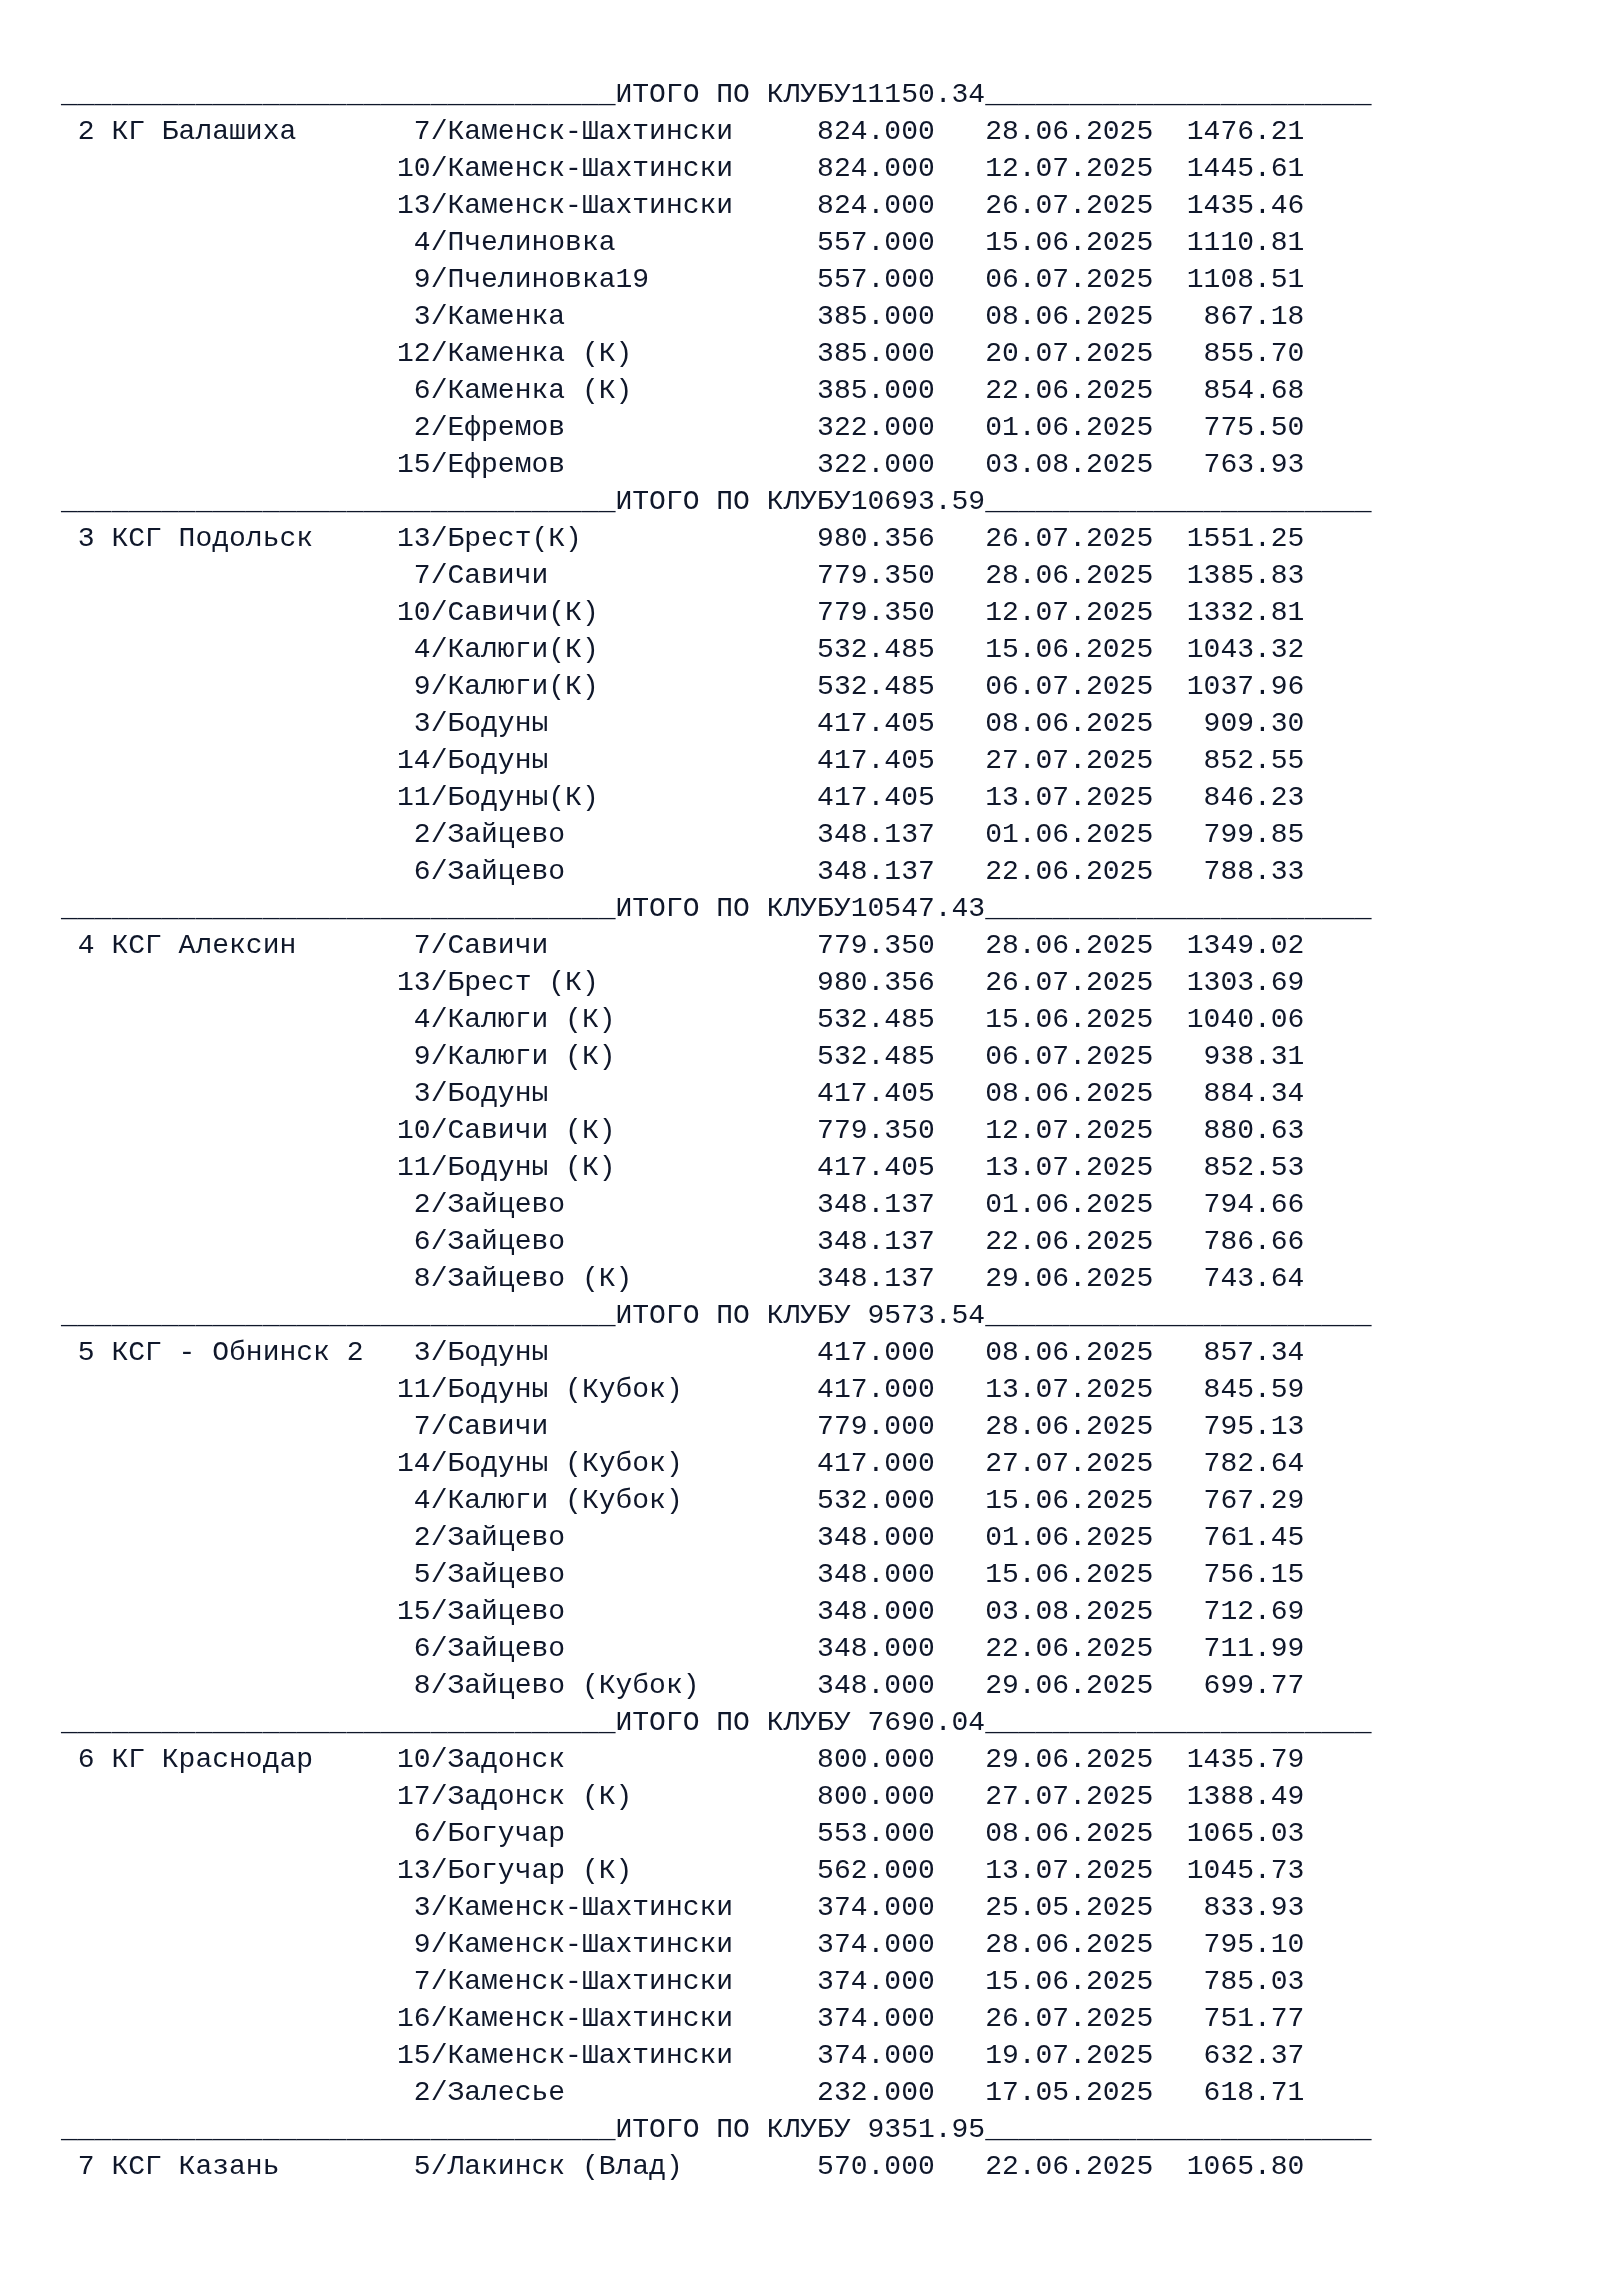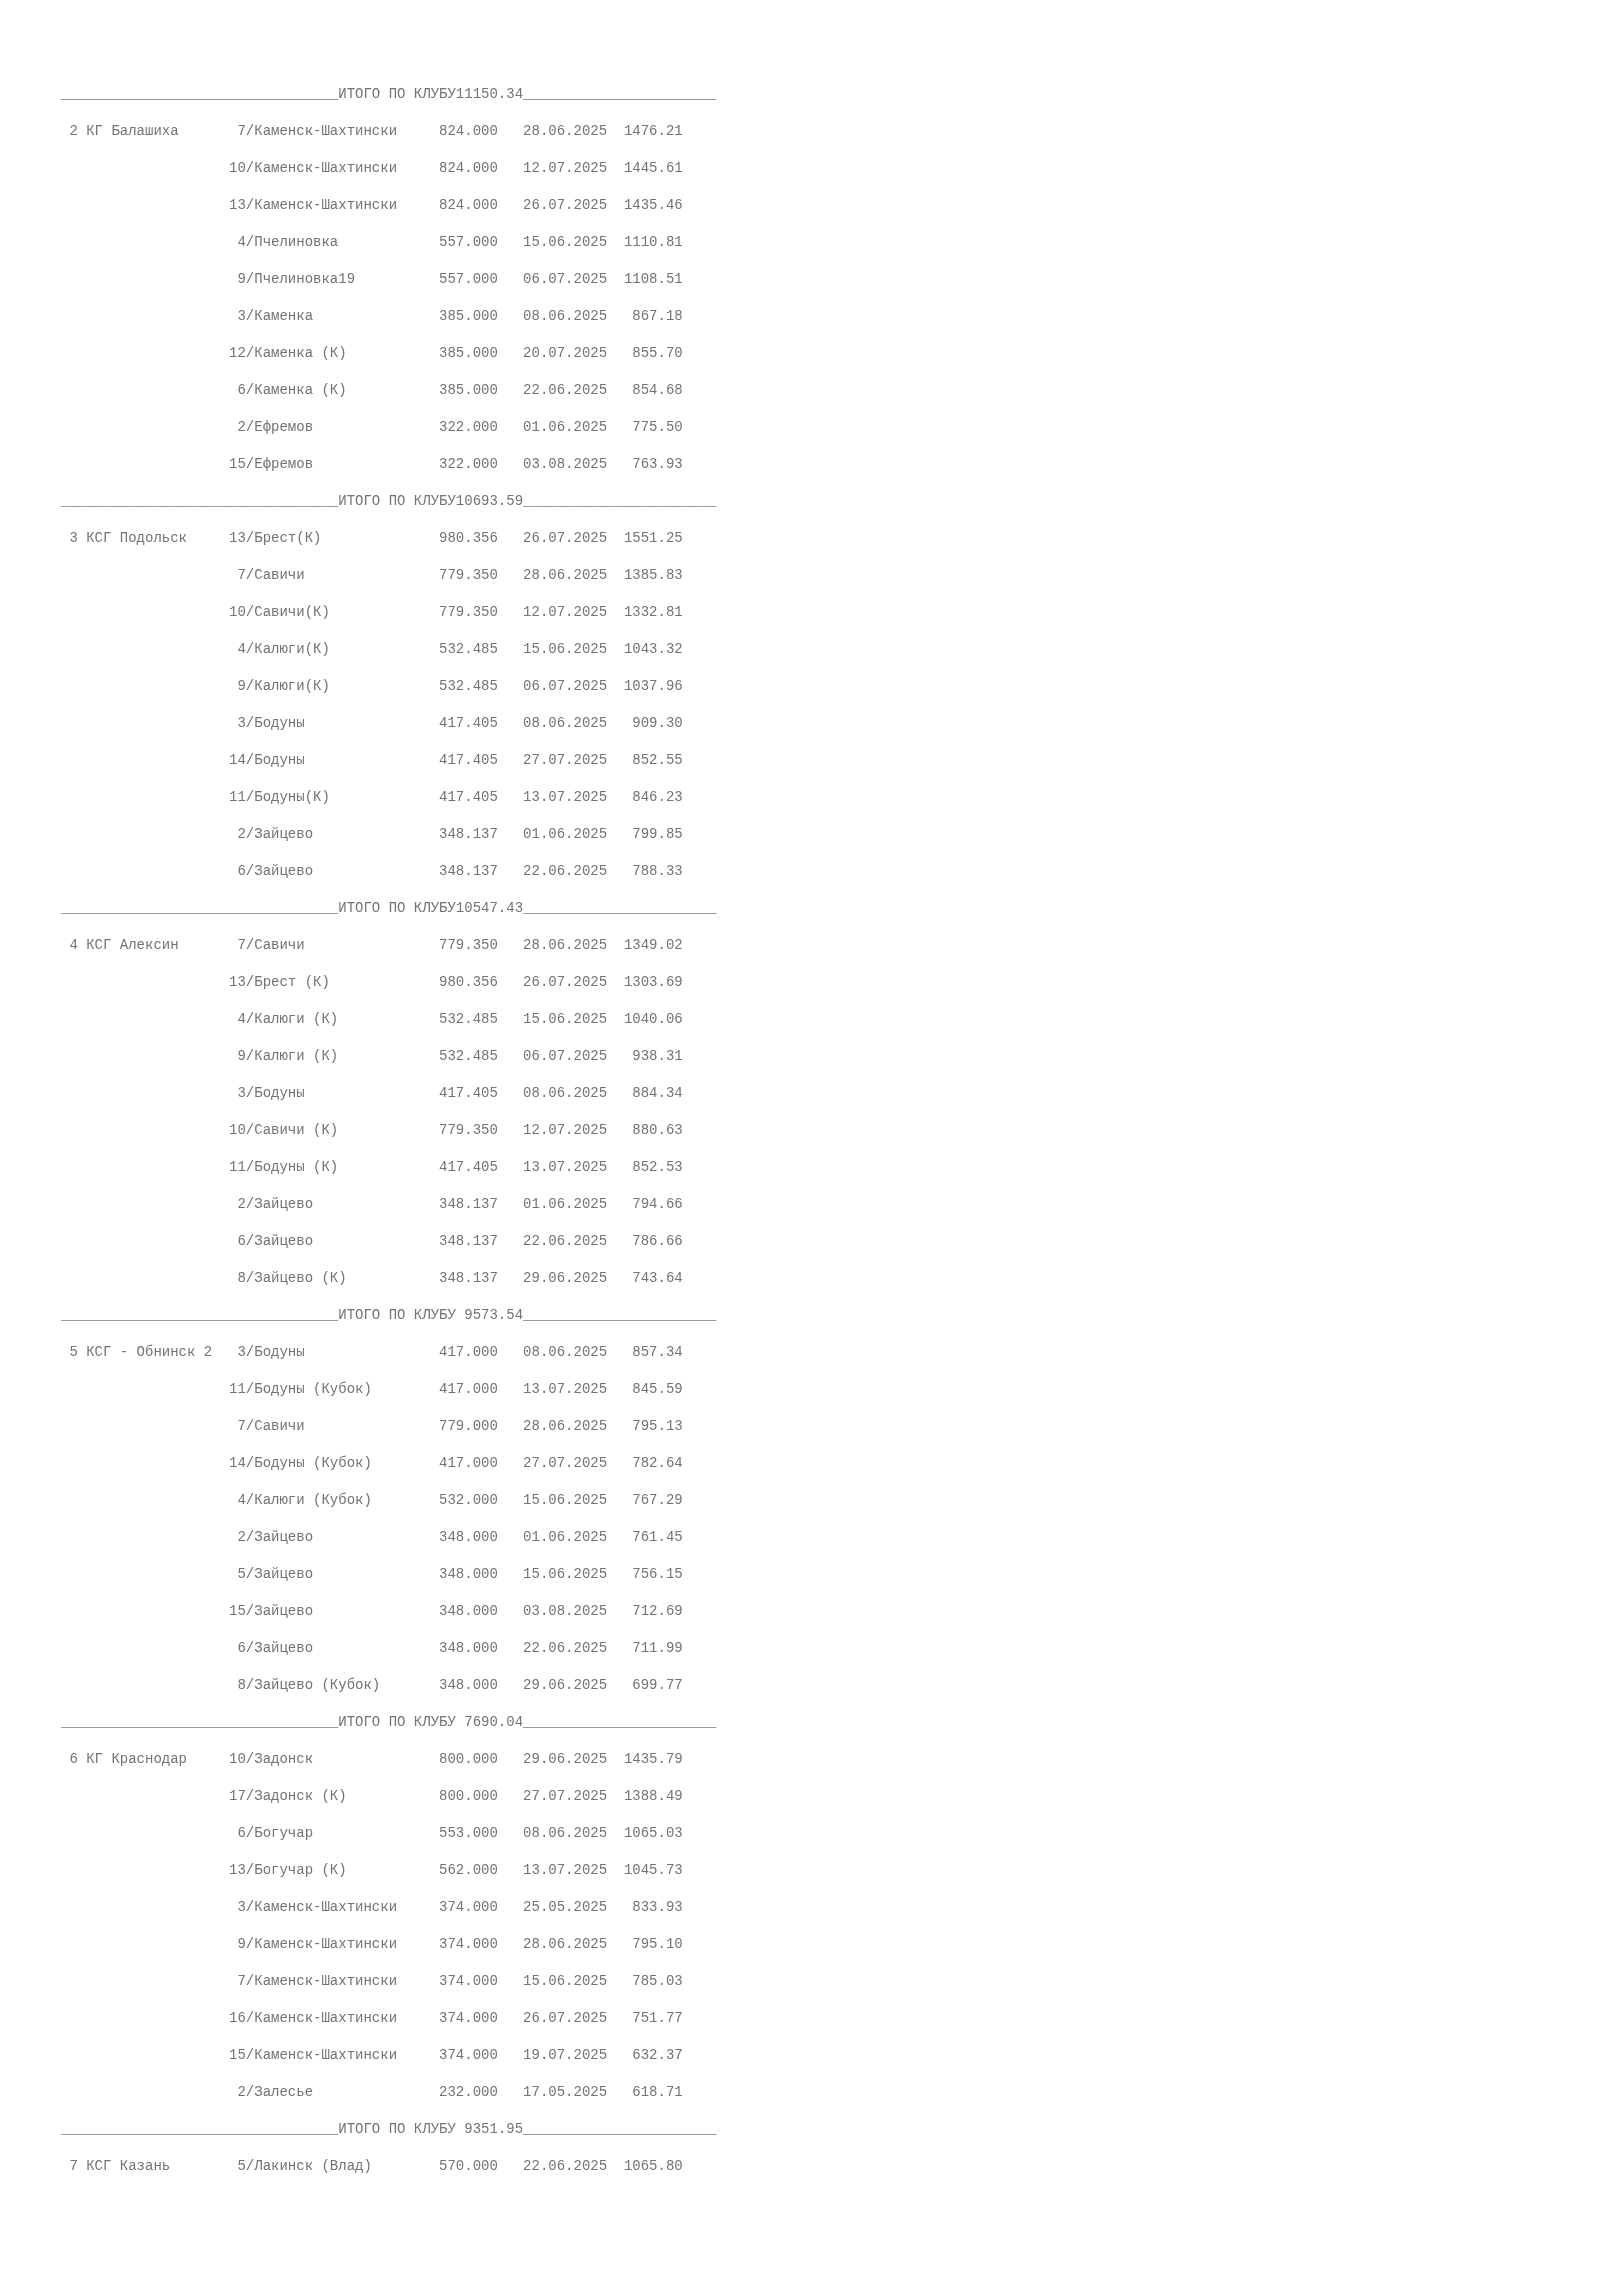--- a/index.html
+++ b/index.html
@@ -11,23 +11,23 @@
     width: 1621px;
     height: 2293px;
     position: relative;
     overflow: hidden;
   }
   .report {
     position: absolute;
     left: 61px;
     top: 76px;
     margin: 0;
-    color: #737373;
+    color: #0f172a;
     font-family: "Liberation Mono", "DejaVu Sans Mono", monospace;
-    font-size: 14px;
+    font-size: 28px;
     line-height: 37px;
     white-space: pre;
   }
   .line {
     white-space: pre;
   }
 </style>
 </head>
 <body>
 

